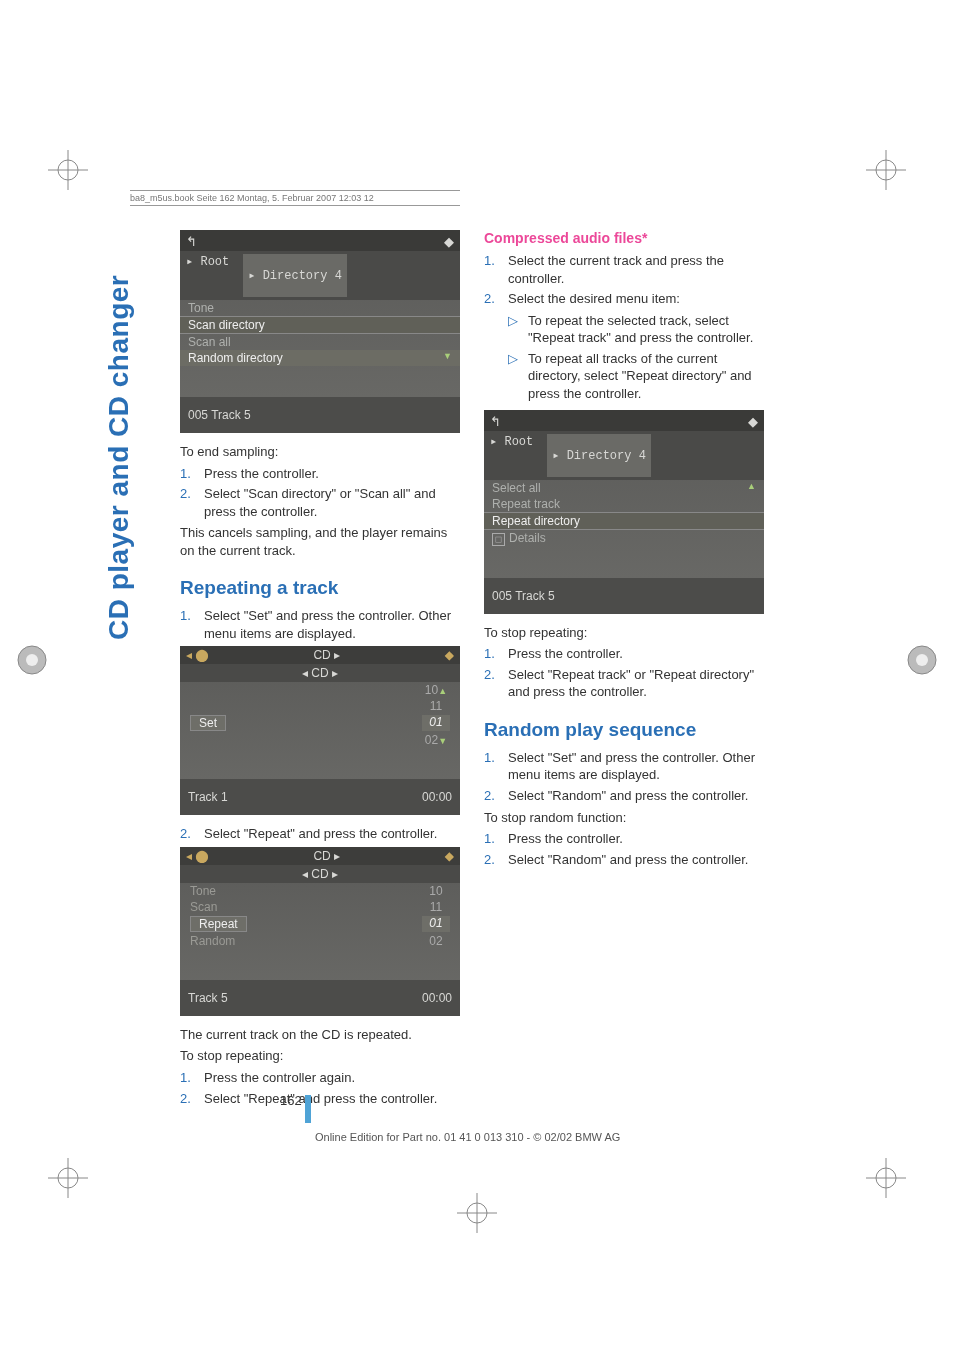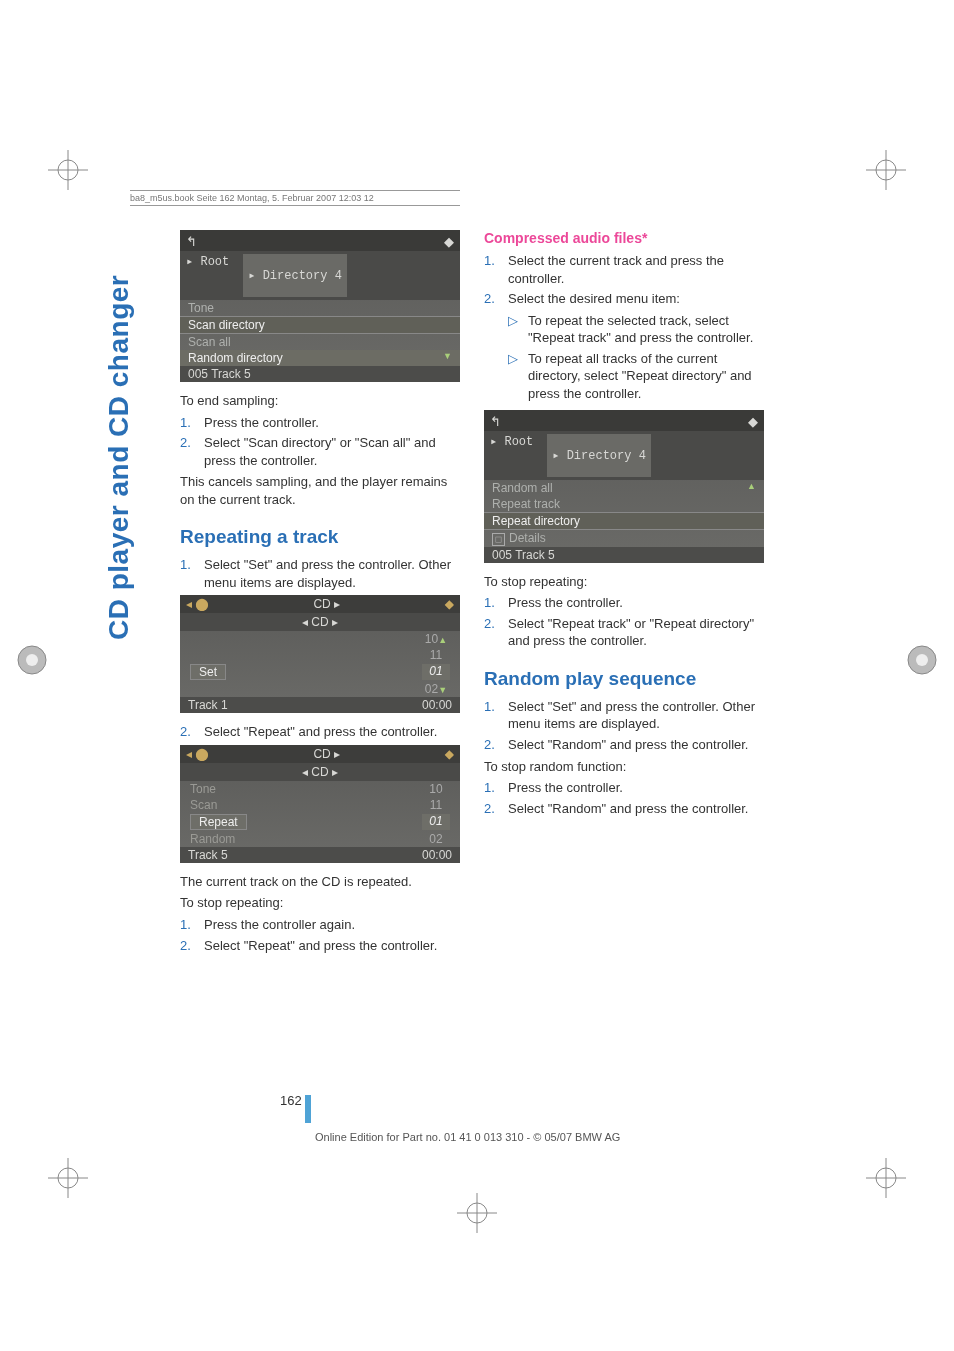--- a/index.html
+++ b/index.html
@@ -110,25 +110,26 @@
     background: #606058;
     color: #eee;
     border-top: 1px solid #888;
     border-bottom: 1px solid #888;
   }
   .ss-row.hilite2 {
     background: #6c6c64;
     color: #eee;
   }
   .ss-footer {
-    padding: 1px 8px;
+    padding: 11px 8px;
     background: #4c4c4a;
     font-size: 12px;
     display:flex;
     justify-content:space-between;
+    margin-top:31px;
   }
   .ss-cd-header {
     background:#3d3d3b;
     text-align:center;
     padding:2px 0;
     font-size:12px;
     display:flex;
     justify-content:space-between;
     align-items:center;
   }
@@ -440,21 +441,21 @@
       <div class="screenshot">
         <div class="ss-top">
             <span>↰</span>
             <span>◆</span>
           </div>
         <div class="ss-breadcrumb">
             <span>▸ Root</span>
             <span class="sel">▸ Directory 4</span>
           </div>
         <div class="ss-row" style="display:flex;justify-content:space-between;">
-            <span>Random all</span>
+            <span>Select all</span>
             <span class="tri-up">▲</span>
           </div>
         <div class="ss-row">Repeat track</div>
         <div class="ss-row hilite">Repeat directory</div>
         <div class="ss-row"><span class="checkbox-icon">◻</span><span>Details</span></div>
         <div class="ss-footer">
             <span>005 Track 5</span>
           </div>
       </div>
 
@@ -490,14 +491,14 @@
         <li>
             <span class="num">2.</span>
             <span>Select "Random" and press the controller.</span>
           </li>
       </ol>
     </div>
   </div>
 
   <div class="page-num">162</div>
   <div class="bar"></div>
-  <div class="footer-line">Online Edition for Part no. 01 41 0 013 310 - © 05/07 BMW AG</div>
+  <div class="footer-line">Online Edition for Part no. 01 41 0 013 310 - © 02/02 BMW AG</div>
 </div>
 
 </body></html>

